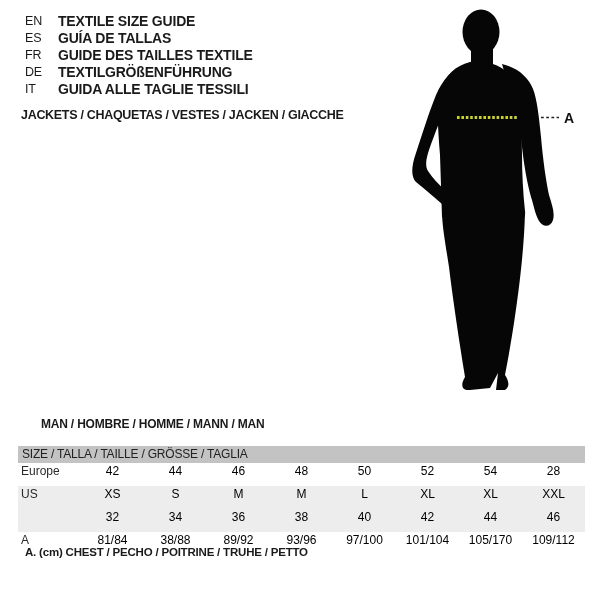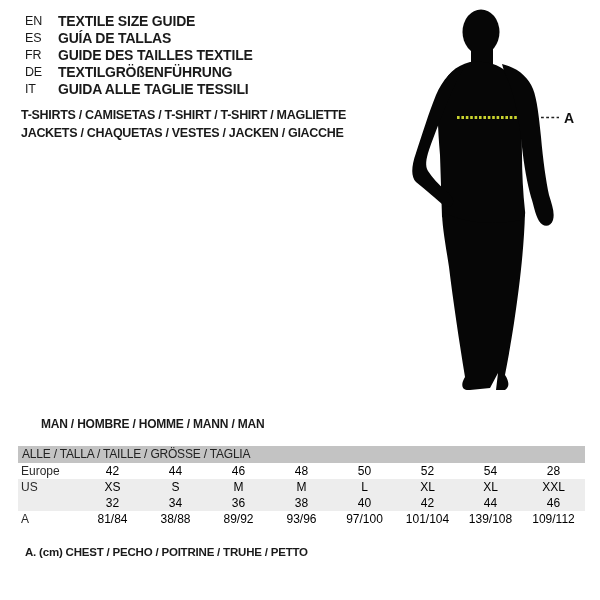--- a/index.html
+++ b/index.html
@@ -29,21 +29,21 @@
   .sil{fill:var(--silhouette);stroke:none;}
   .chest-dash{stroke:var(--dash-color);stroke-width:3;stroke-dasharray:2.6 1.8;fill:none;}
   .pointer-dash{stroke:#222;stroke-width:1.6;stroke-dasharray:2.8 2.4;fill:none;}
   .measure-label{font-family:"Liberation Sans",sans-serif;font-size:14px;font-weight:600;fill:#111;}
   
   .section-title{position:absolute;left:21px;top:417px;font-size:12px;font-weight:700;letter-spacing:-0.2px;margin-left:20px;}
   
   .size-table{position:absolute;left:18px;top:446px;width:567px;font-size:12px;}
   .st-header{background:var(--header-bg);height:17px;line-height:17px;padding-left:4px;
              font-size:12px;color:#222;letter-spacing:-0.2px;}
-  .st-row{display:flex;height:16px;line-height:17px;}
+  .st-row{display:flex;height:23px;line-height:17px;}
   .st-row.stripe{background:var(--stripe-bg);}
   .st-label{width:60px;padding-left:3px;color:#2a2a2a;}
   .st-cell{flex:1;text-align:center;color:#000000;}
   
   .footnote{position:absolute;left:25px;top:546px;font-size:11.5px;font-weight:700;letter-spacing:-0.2px;}
 </style>
 </head>
 <body>
 
 <div class="lang-block">
@@ -63,21 +63,20 @@
     <span class="lang-code">DE</span>
     <span class="lang-label">TEXTILGRÖßENFÜHRUNG</span>
   </div>
   <div class="lang-row">
     <span class="lang-code">IT</span>
     <span class="lang-label">GUIDA ALLE TAGLIE TESSILI</span>
   </div>
 </div>
 
 <div class="cat-block">
-  <div class="cat-line">T-SHIRTS / CAMISETAS / T-SHIRT / T-SHIRT / MAGLIETTE</div>
   <div class="cat-line">JACKETS / CHAQUETAS / VESTES / JACKEN / GIACCHE</div>
 </div>
 
 <div class="figure-wrap">
   <svg width="185" height="390" viewBox="0 0 185 390">
 
     <ellipse class="sil" cx="81" cy="27" rx="18.5" ry="22.5"></ellipse>
 
     <rect class="sil" x="71" y="40" width="22" height="20"></rect>
 
@@ -131,21 +130,21 @@
     <line class="chest-dash" x1="57" y1="112.5" x2="117" y2="112.5"></line>
 
     <line class="pointer-dash" x1="141" y1="112.5" x2="159" y2="112.5"></line>
     <text class="measure-label" x="164" y="117.5" id="measure-label-text">A</text>
   </svg>
 </div>
 
 <div class="section-title">MAN / HOMBRE / HOMME / MANN / MAN</div>
 
 <div class="size-table">
-  <div class="st-header">ALLE / TALLA / TAILLE / GRÖSSE / TAGLIA</div>
+  <div class="st-header">SIZE / TALLA / TAILLE / GRÖSSE / TAGLIA</div>
 
   <div class="st-row">
     <span class="st-label">Europe</span>
     <span class="st-cell">42</span>
     <span class="st-cell">44</span>
     <span class="st-cell">46</span>
     <span class="st-cell">48</span>
     <span class="st-cell">50</span>
     <span class="st-cell">52</span>
     <span class="st-cell">54</span>
@@ -177,18 +176,18 @@
   </div>
 
   <div class="st-row">
     <span class="st-label">A</span>
     <span class="st-cell">81/84</span>
     <span class="st-cell">38/88</span>
     <span class="st-cell">89/92</span>
     <span class="st-cell">93/96</span>
     <span class="st-cell">97/100</span>
     <span class="st-cell">101/104</span>
-    <span class="st-cell">139/108</span>
+    <span class="st-cell">105/170</span>
     <span class="st-cell">109/112</span>
   </div>
 </div>
 
 <div class="footnote">A. (cm) CHEST / PECHO / POITRINE / TRUHE / PETTO</div>
 
 </body></html>

